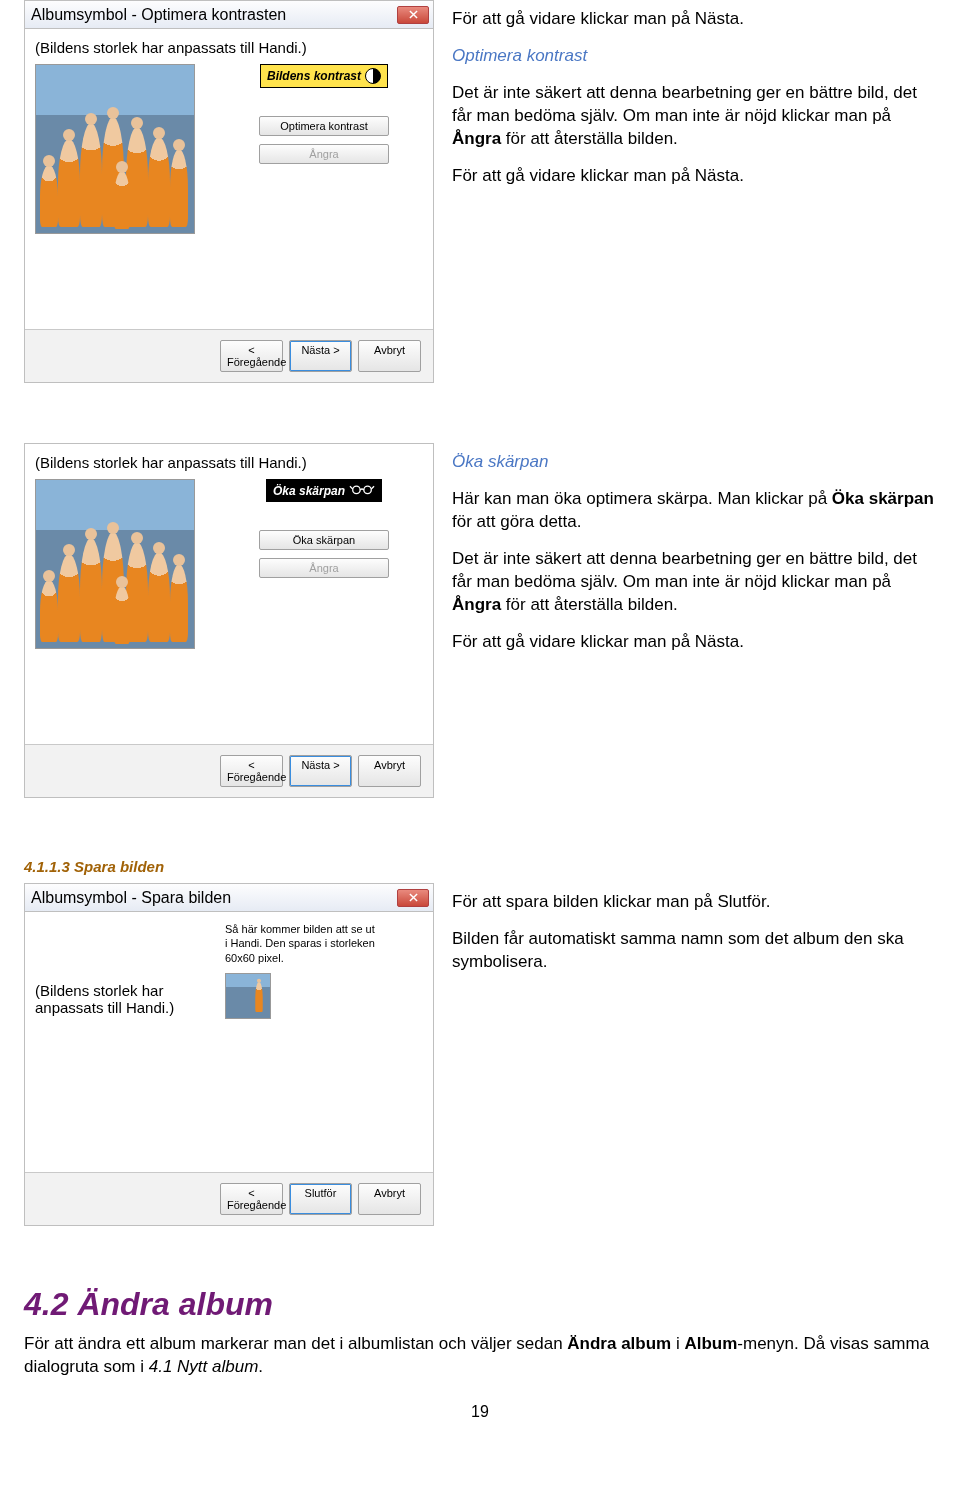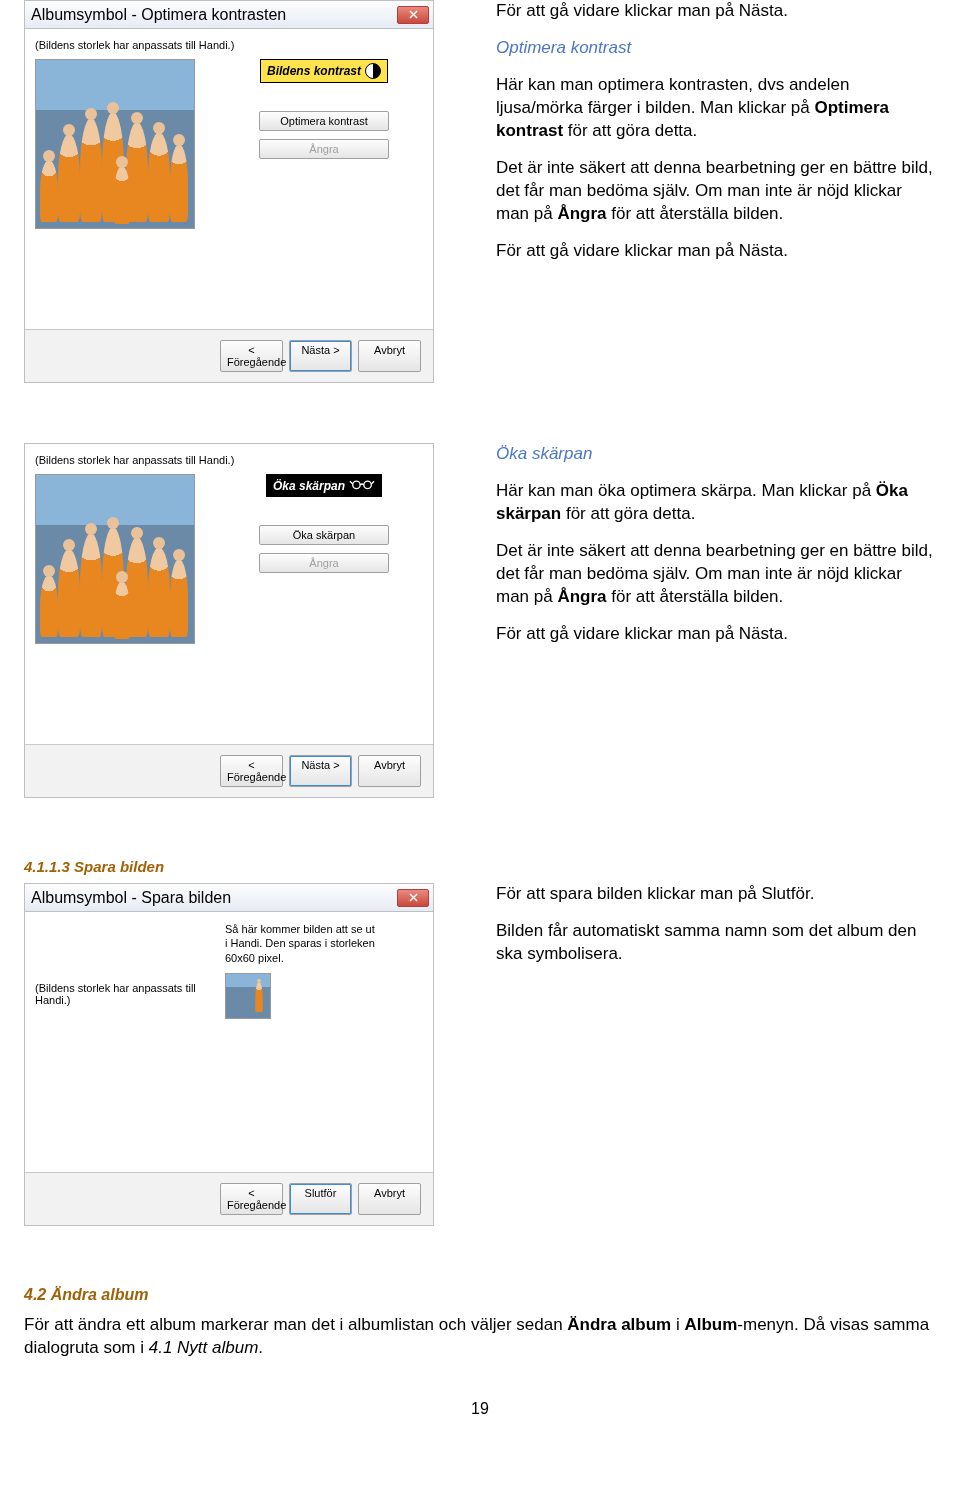--- a/index.html
+++ b/index.html
@@ -53,21 +53,21 @@
     justify-content: center;
   }
   .close-btn svg { width: 9px; height: 9px; }
   .dialog-body {
     padding: 10px;
     min-height: 300px;
     display: flex;
     flex-direction: column;
   }
   .hint-text {
-    font-size: 11px;
+    font-size: 15px;
     margin-bottom: 8px;
   }
   .body-flex {
     display: flex;
     gap: 10px;
     flex: 1;
   }
   .left-panel { width: 180px; flex-shrink: 0; }
   .right-panel { flex: 1; display: flex; flex-direction: column; align-items: center; gap: 8px; }
   .photo {
@@ -162,55 +162,54 @@
   }
   .dialog-footer .win-btn { width: 63px; }
   .dialog-footer .default {
     box-shadow: 0 0 0 1px #3a8dde inset;
   }
   
   .text-block {
     flex: 1;
     font-size: 17px;
     line-height: 1.35;
-    padding-top: 0;
-    margin-left: 44px;
+    padding-top: 8px;
   }
   .text-block p { margin: 0 0 14px 0; }
   .italic-heading {
     font-style: italic;
     color: #4a77c4;
     font-size: 17px;
     margin: 0 0 12px 0;
     font-weight: normal;
   }
   .section-heading {
     font-style: italic;
     color: #a16207;
     font-size: 15px;
     margin: 4px 0 8px 0;
     font-weight: bold;
   }
   .h2-heading {
     font-style: italic;
-    color: #a16207;
-    font-size: 16px;
+    color: #701a75;
+    font-size: 32px;
     font-weight: bold;
     margin: 55px 0 10px 0;
   }
   .body-para {
     font-size: 17px;
     line-height: 1.35;
     margin: 4px 0 14px 0;
   }
   .bold { font-weight: bold; }
   .page-num {
     text-align: center;
     font-size: 16px;
-    margin-top: 40px;
+    margin-top: 24px;
   }
 </style>
 </head>
 <body>
 
 <div class="page">
 
   <div class="row">
     <div class="dialog">
       <div class="titlebar">
@@ -249,23 +248,20 @@
       <div class="dialog-footer">
         <div class="win-btn">&lt; Föregående</div>
         <div class="win-btn default">Nästa &gt;</div>
         <div class="win-btn">Avbryt</div>
       </div>
     </div>
 
     <div class="text-block">
       <p>För att gå vidare klickar man på Nästa.</p>
       <p class="italic-heading">Optimera kontrast</p>
-      <p>
-        <span>Här kan man optimera kontrasten, dvs andelen ljusa/mörka färger i bilden. Man klickar på </span><span class="bold">Optimera kontrast</span><span> för att göra detta.</span>
-      </p>
       <p>
         <span>Det är inte säkert att denna bearbetning ger en bättre bild, det får man bedöma själv. Om man inte är nöjd klickar man på </span><span class="bold">Ångra</span><span> för att återställa bilden.</span>
       </p>
       <p>För att gå vidare klickar man på Nästa.</p>
     </div>
   </div>
 
   <div class="row">
     <div class="dialog">
       <div class="dialog-body">

